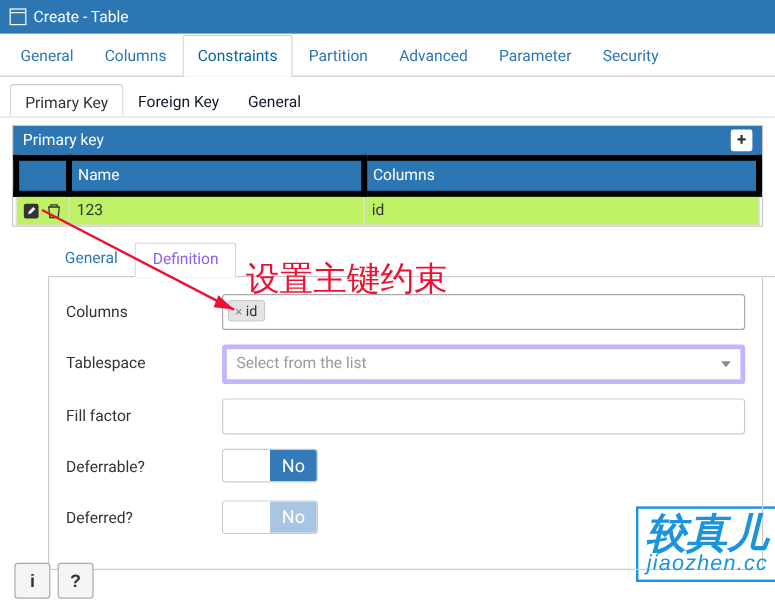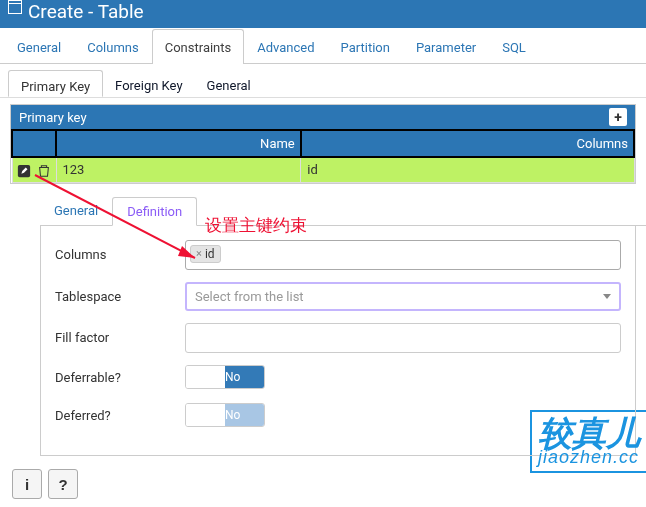--- a/index.html
+++ b/index.html
@@ -1,76 +1,76 @@
 <!DOCTYPE html>
 <html><head>
 <meta charset="utf-8">
 <style>
 * { box-sizing: border-box; margin: 0; padding: 0; }
 body { font-family: -apple-system, "Segoe UI", Roboto, Arial, sans-serif; font-size: 13px; color: #333; background: #fff; width: 646px; height: 507px; position: relative; overflow: hidden; }
-.titlebar { background: #2c76b4; color: #fff; height: 28px; display: flex; padding: 0 8px; font-size: 19px; }
+.titlebar { background: #2c76b4; color: #fff; height: 28px; display: flex; align-items: center; padding: 0 8px; font-size: 13px; }
 .titlebar .window-icon { width: 14px; height: 14px; border: 1.5px solid #fff; margin-right: 6px; display: inline-block; position: relative; }
 .titlebar .window-icon::before { content: ""; position: absolute; top: 2px; left: 0; right: 0; height: 1px; background: #fff; }
 .main-tabs { display: flex; border-bottom: 1px solid #ccc; padding: 0 4px; height: 36px; }
 .main-tabs .tab { padding: 10px 12px 8px; color: #2c76b4; cursor: pointer; border: 1px solid transparent; border-bottom: none; position: relative; top: 1px; }
-.main-tabs .tab.active { color: #404040; border-color: #ccc; background: #fff; border-radius: 3px 3px 0 0; }
+.main-tabs .tab.active { color: #0369a1; border-color: #ccc; background: #fff; border-radius: 3px 3px 0 0; }
 .sub-tabs { display: flex; padding: 6px 8px 0; height: 34px; border-bottom: 1px solid #ddd; margin-bottom: 6px; }
 .sub-tabs .tab { padding: 8px 12px; color: #0f172a; cursor: pointer; }
 .sub-tabs .tab.active { border: 1px solid #ccc; border-bottom-color: #fff; border-radius: 3px 3px 0 0; color: #333; }
 .pk-container { margin: 4px 10px; border: 1px solid #ccc; }
 .pk-header { background: #2c76b4; color: #fff; padding: 4px 8px; display: flex; align-items: center; justify-content: space-between; height: 24px; }
 .pk-header .add-btn { background: #fff; color: #333; width: 18px; height: 18px; display: flex; align-items: center; justify-content: center; font-weight: bold; cursor: pointer; border-radius: 2px; font-size: 14px; }
 .pk-table { width: 100%; border-collapse: collapse; }
-.pk-table th { background: #2c76b4; color: #fff; text-align: right; padding: 5px; font-weight: normal; border: 2px solid #000000; }
+.pk-table th { background: #2c76b4; color: #fff; text-align: left; padding: 5px; font-weight: normal; border: 5px solid #000000; }
 .pk-table th:first-child { width: 44px; }
 .pk-table td { padding: 4px 6px; border: 1px solid #ddd; background: #bef264; }
 .pk-table td:first-child { padding: 4px 2px; white-space: nowrap; text-align: center; }
 .row-icon { width: 14px; height: 14px; display: inline-block; vertical-align: middle; cursor: pointer; margin: 0 1px; }
 .inner-tabs { display: flex; margin: 12px 0 0 40px; border-bottom: 1px solid #ccc; }
 .inner-tabs .tab { padding: 6px 14px; color: #2c76b4; cursor: pointer; position: relative; top: 1px; }
 .inner-tabs .tab.active { color: #8b5cf6; border: 1px solid #ccc; border-bottom-color: #fff; border-radius: 3px 3px 0 0; background: #fff; }
 .form-area { margin: 0 10px 10px 40px; border: 1px solid #ccc; border-top: none; padding: 14px; }
 .form-row { display: flex; align-items: center; margin-bottom: 12px; }
 .form-row label { width: 130px; color: #333; }
 .form-row .control { flex: 1; }
 .multiselect { border: 1px solid #aaa; border-radius: 3px; padding: 4px; background: #fff; min-height: 30px; }
 .tag { display: inline-flex; align-items: center; background: #e4e4e4; border: 1px solid #ccc; border-radius: 3px; padding: 1px 5px; font-size: 12px; }
 .tag .x { color: #888; margin-right: 3px; cursor: pointer; font-size: 11px; }
-.select-ph { border: 2px solid #c4b5fd; border-radius: 3px; padding: 5px 8px; color: #999; background: #fff; display: flex; justify-content: space-between; align-items: center; }
+.select-ph { border: 4px solid #c4b5fd; border-radius: 3px; padding: 5px 8px; color: #999; background: #fff; display: flex; justify-content: space-between; align-items: center; }
 .select-ph .caret { border-left: 4px solid transparent; border-right: 4px solid transparent; border-top: 5px solid #888; }
 .text-input { border: 1px solid #ccc; border-radius: 3px; padding: 5px 8px; width: 100%; height: 30px; background: #fff; }
 .toggle { display: inline-flex; border: 1px solid #ccc; border-radius: 3px; overflow: hidden; width: 80px; }
-.toggle .seg { flex: 1; padding: 4px 0; font-size: 12px; }
+.toggle .seg { flex: 1; text-align: center; padding: 4px 0; font-size: 15px; }
 .toggle .seg.on { background: #337ab7; color: #fff; }
 .toggle .seg.disabled { background: #a8c6e4; color: #fff; }
 .toggle .seg.off { background: #fff; color: #333; }
-.annotation { position: absolute; color: #e13; font-size: 17px; font-family: "SimSun", serif; pointer-events: none; }
+.annotation { position: absolute; color: #e13; font-size: 28px; font-family: "SimSun", serif; pointer-events: none; }
 .arrow-svg { position: absolute; pointer-events: none; }
-.watermark { position: absolute; right: 6px; bottom: 42px; font-family: Arial Black, sans-serif; font-weight: 900; font-style: italic; font-size: 34px; color: #1b94e0; user-select: none; line-height: 0.9; text-align: left; }
+.watermark { position: absolute; right: 6px; bottom: 30px; font-family: Arial Black, sans-serif; font-weight: 900; font-style: italic; font-size: 34px; color: #1b94e0; user-select: none; line-height: 0.9; text-align: right; }
 .watermark .sub { font-size: 18px; font-style: italic; font-weight: normal; letter-spacing: 1px; }
 .watermark::before { content: ""; position: absolute; top: -8px; left: -8px; right: -8px; bottom: -8px; border: 2px solid #1b94e0; z-index: -1; }
 .footer-btns { position: absolute; bottom: 8px; left: 12px; display: flex; gap: 6px; }
 .footer-btns button { width: 30px; height: 30px; border: 1px solid #aaa; background: #f5f5f5; border-radius: 3px; font-size: 15px; font-weight: bold; cursor: pointer; color: #333; }
 </style>
 </head>
 <body>
 
 <div class="titlebar">
   <span class="window-icon"></span>
   <span>Create - Table</span>
 </div>
 
 <div class="main-tabs">
   <div class="tab">General</div>
   <div class="tab">Columns</div>
   <div class="tab active">Constraints</div>
+  <div class="tab">Partition</div>
   <div class="tab">Advanced</div>
-  <div class="tab">Partition</div>
   <div class="tab">Parameter</div>
-  <div class="tab">SQL</div>
+  <div class="tab">Security</div>
 </div>
 
 <div class="sub-tabs">
   <div class="tab active">Primary Key</div>
   <div class="tab">Foreign Key</div>
   <div class="tab">General</div>
 </div>
 
 <div class="pk-container">
   <div class="pk-header">

